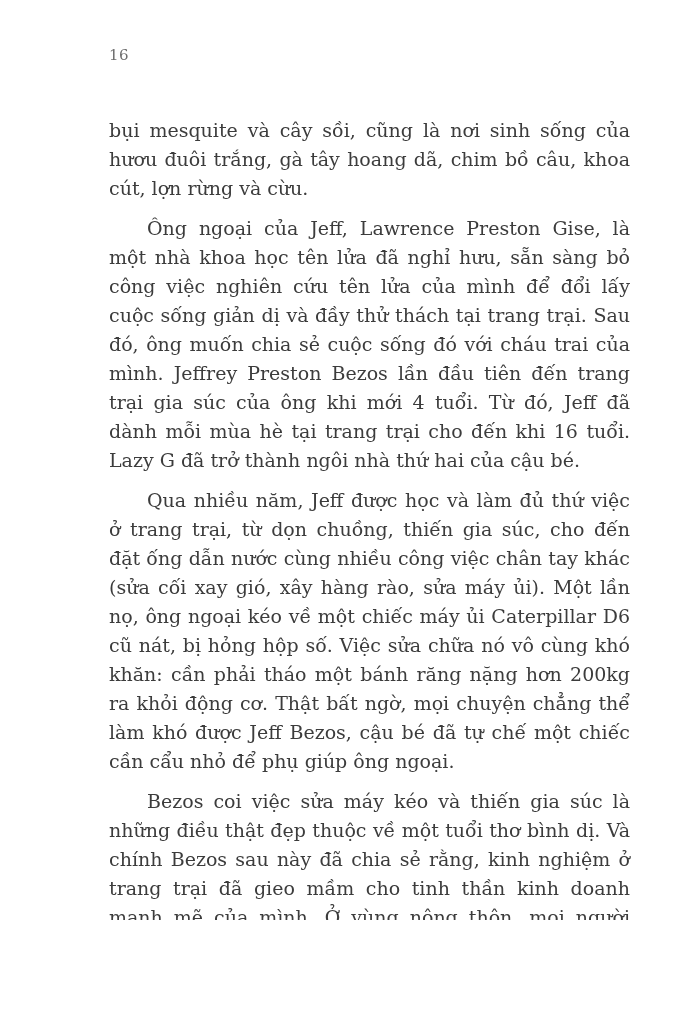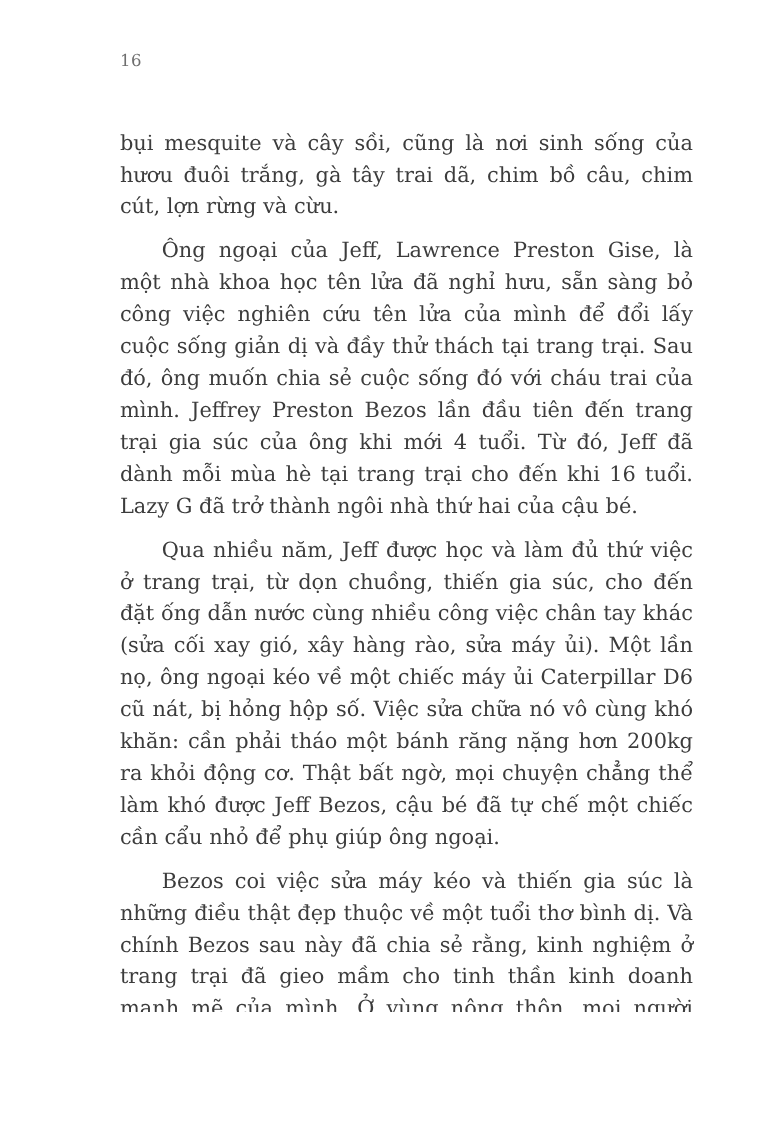--- a/index.html
+++ b/index.html
@@ -54,19 +54,19 @@
 </head>
 <body>
 
 <div class="page">
 
   <div class="page-header">
     <span class="page-number">16</span>
   </div>
 
   <div class="body-text">
-    <p>bụi mesquite và cây sồi, cũng là nơi sinh sống của hươu đuôi trắng, gà tây trai dã, chim bồ câu, chim cút, lợn rừng và cừu.</p>
+    <p>bụi mesquite và cây sồi, cũng là nơi sinh sống của hươu đuôi trắng, gà tây hoang dã, chim bồ câu, khoa cút, lợn rừng và cừu.</p>
     <p class="indent">Ông ngoại của Jeff, Lawrence Preston Gise, là một nhà khoa học tên lửa đã nghỉ hưu, sẵn sàng bỏ công việc nghiên cứu tên lửa của mình để đổi lấy cuộc sống giản dị và đầy thử thách tại trang trại. Sau đó, ông muốn chia sẻ cuộc sống đó với cháu trai của mình. Jeffrey Preston Bezos lần đầu tiên đến trang trại gia súc của ông khi mới 4 tuổi. Từ đó, Jeff đã dành mỗi mùa hè tại trang trại cho đến khi 16 tuổi. Lazy G đã trở thành ngôi nhà thứ hai của cậu bé.</p>
     <p class="indent">Qua nhiều năm, Jeff được học và làm đủ thứ việc ở trang trại, từ dọn chuồng, thiến gia súc, cho đến đặt ống dẫn nước cùng nhiều công việc chân tay khác (sửa cối xay gió, xây hàng rào, sửa máy ủi). Một lần nọ, ông ngoại kéo về một chiếc máy ủi Caterpillar D6 cũ nát, bị hỏng hộp số. Việc sửa chữa nó vô cùng khó khăn: cần phải tháo một bánh răng nặng hơn 200kg ra khỏi động cơ. Thật bất ngờ, mọi chuyện chẳng thể làm khó được Jeff Bezos, cậu bé đã tự chế một chiếc cần cẩu nhỏ để phụ giúp ông ngoại.</p>
     <p class="indent">Bezos coi việc sửa máy kéo và thiến gia súc là những điều thật đẹp thuộc về một tuổi thơ bình dị. Và chính Bezos sau này đã chia sẻ rằng, kinh nghiệm ở trang trại đã gieo mầm cho tinh thần kinh doanh mạnh mẽ của mình. Ở vùng nông thôn, mọi người thường tự làm mọi thứ,</p>
   </div>
 
 </div>
 
 </body></html>

